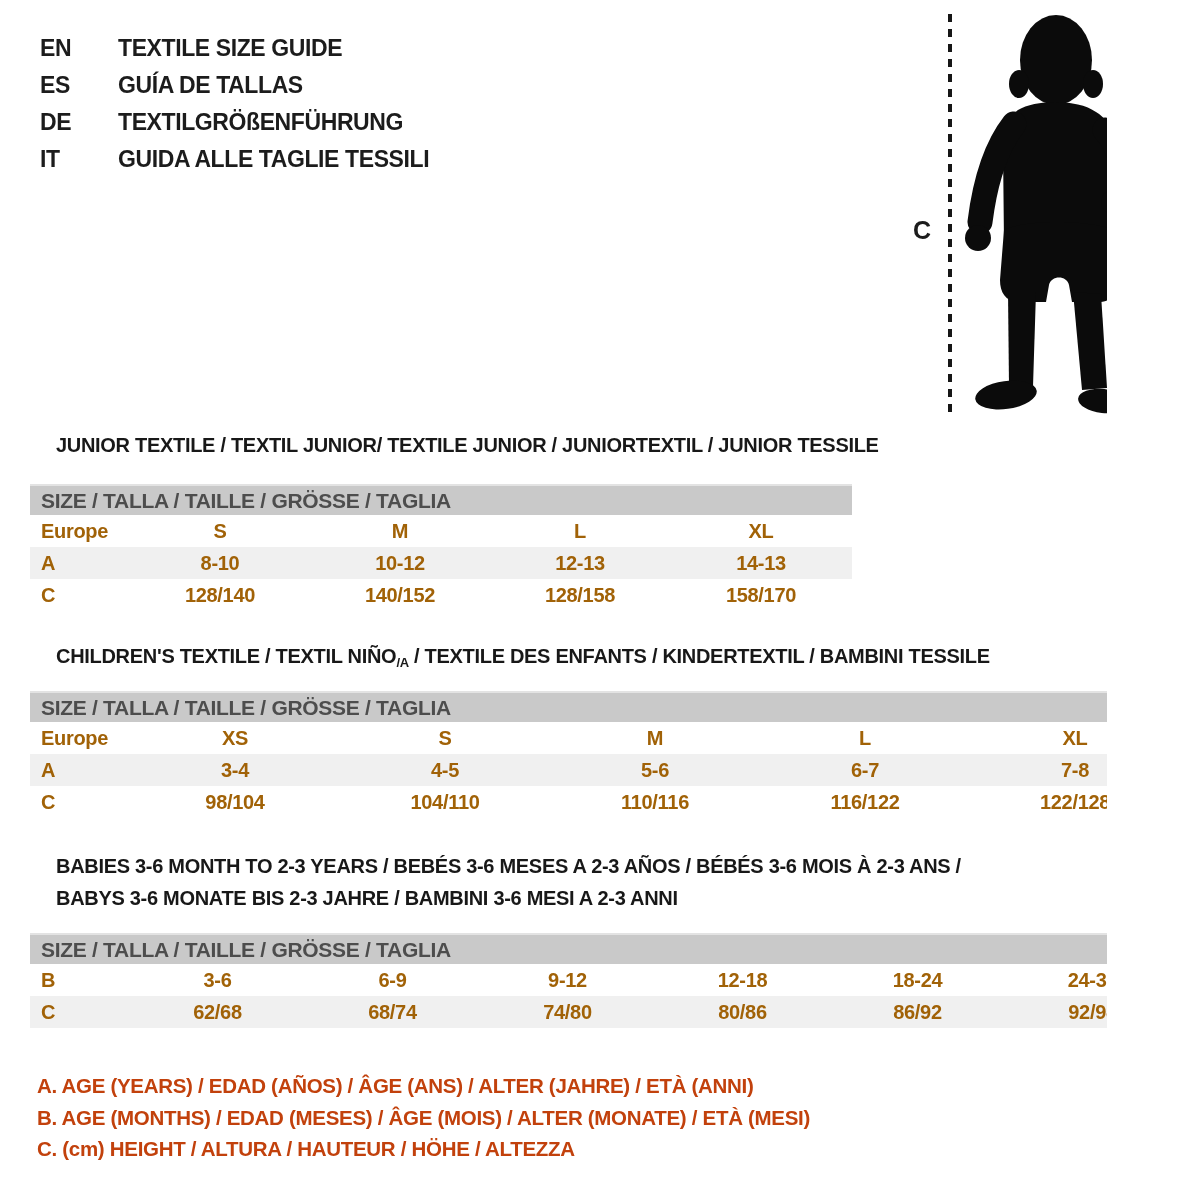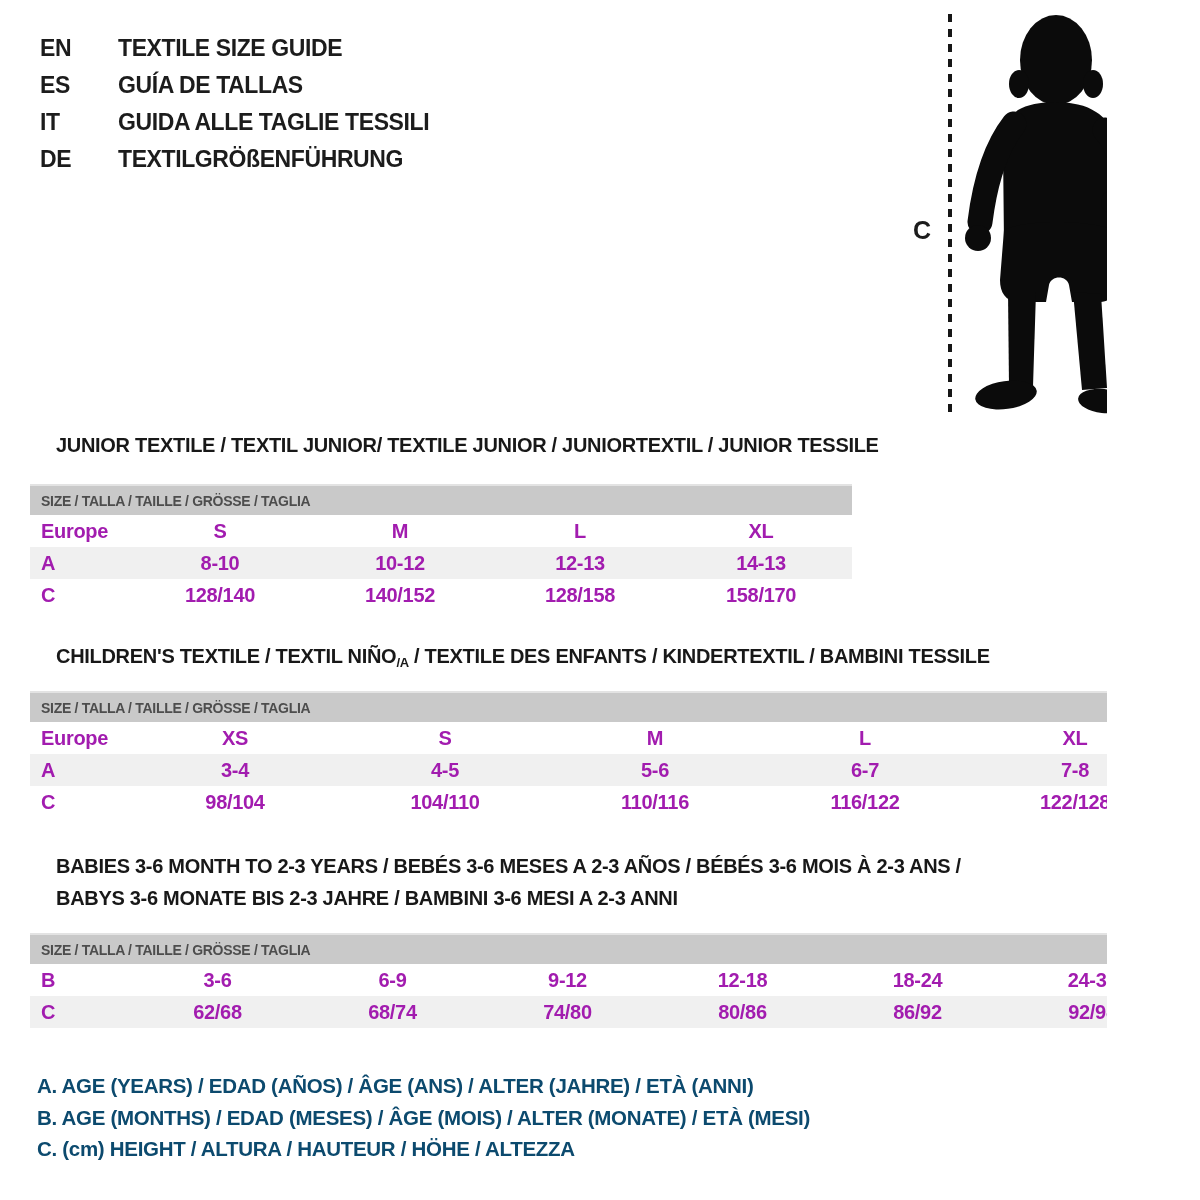--- a/index.html
+++ b/index.html
@@ -25,53 +25,53 @@
   .c-label{position:absolute;left:913px;top:216px;font-size:25px;letter-spacing:-0.4px;}
   .silhouette{position:absolute;left:956px;top:12px;width:178px;height:408px;}
 
   
   .section-title{position:absolute;left:56px;font-size:20px;letter-spacing:-0.3px;white-space:nowrap;color:#181818;}
   .section-title .subsc{font-size:13px;vertical-align:-4px;}
   .babies-title{line-height:32px;}
 
   
   table.sizes{position:absolute;left:30px;border-collapse:collapse;table-layout:fixed;font-size:20px;letter-spacing:-0.3px;}
-  table.sizes td{padding:0;text-align:center;color:#a21caf;}
+  table.sizes td{padding:0;text-align:center;color:#a16207;}
   table.sizes td.rowlabel{text-align:left;padding-left:11px;}
   tr.size-bar td{
     background:#c9c9c9;color:#4d4d4d;text-align:left;padding-left:11px;
-    height:29px;font-size:14px;border-top:2px solid #e3e3e3;
+    height:29px;font-size:21px;border-top:2px solid #e3e3e3;
   }
   tr.data-row{height:32px;}
   tr.stripe{background:#f0f0f0;}
 
   
-  .legend{position:absolute;left:37px;top:1070px;font-size:20.5px;letter-spacing:-0.3px;line-height:31.5px;color:#0c4a6e;}
+  .legend{position:absolute;left:37px;top:1070px;font-size:20.5px;letter-spacing:-0.3px;line-height:31.5px;color:#c2410c;}
 </style>
 </head>
 <body>
 
 <div class="page">
 
   <div class="lang-block">
     <div class="lang-row">
       <span class="lang-code">EN</span>
       <span class="lang-label">TEXTILE SIZE GUIDE</span>
     </div>
     <div class="lang-row">
       <span class="lang-code">ES</span>
       <span class="lang-label">GUÍA DE TALLAS</span>
     </div>
     <div class="lang-row">
+      <span class="lang-code">DE</span>
+      <span class="lang-label">TEXTILGRÖßENFÜHRUNG</span>
+    </div>
+    <div class="lang-row">
       <span class="lang-code">IT</span>
       <span class="lang-label">GUIDA ALLE TAGLIE TESSILI</span>
-    </div>
-    <div class="lang-row">
-      <span class="lang-code">DE</span>
-      <span class="lang-label">TEXTILGRÖßENFÜHRUNG</span>
     </div>
   </div>
 
   <div class="dash-line"></div>
   <div class="c-label">C</div>
   <svg class="silhouette" viewBox="0 0 178 408" xmlns="http://www.w3.org/2000/svg">
     <g fill="#0b0b0b" stroke="none">
 
       <ellipse cx="100" cy="48" rx="36" ry="45"></ellipse>
       <ellipse cx="63" cy="72" rx="10" ry="14"></ellipse>

